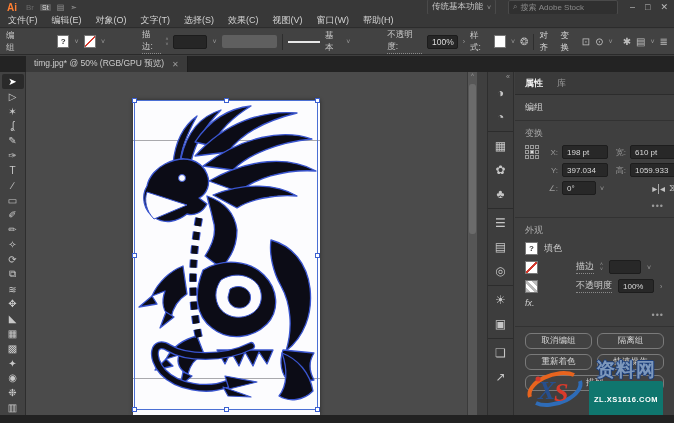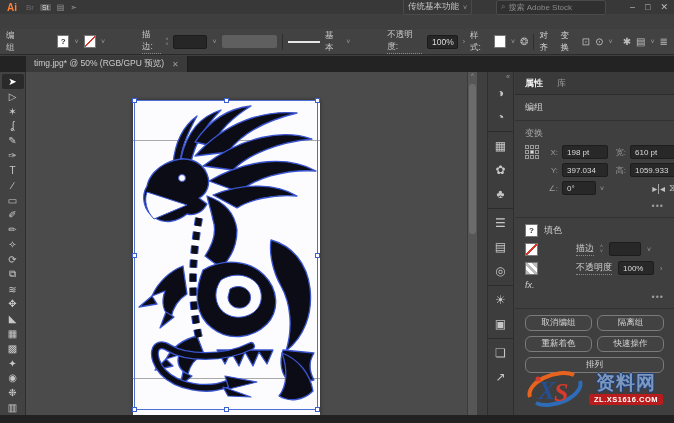--- a/index.html
+++ b/index.html
@@ -7,21 +7,21 @@
   #app {
     position:relative; width:674px; height:415px; overflow:hidden;
     background:#3f3f3f; font-family:"Liberation Sans", sans-serif;
     color:#cfcfcf; font-size:9px; -webkit-font-smoothing:antialiased;
   }
   
   .titlebar { position:absolute; left:0; top:0; right:0; height:14px; background:#383838; display:flex; align-items:center; padding:0 4px; gap:6px; }
   .ai-logo { color:#ff7f32; font-weight:bold; font-size:10px; padding:0 3px; }
   .tb-ico { font-size:8px; color:#9a9a9a; }
   .tb-box { background:#585858; color:#ddd; font-size:7px; padding:0 2px; border-radius:1px; }
-  .tb-right { margin-left:auto; display:flex; align-items:center; gap:24px; }
+  .tb-right { margin-left:auto; display:flex; align-items:center; gap:12px; }
   .workspace { color:#c5c5c5; font-size:8.5px; border:1px solid #4a4a4a; padding:1px 4px; border-radius:2px; display:flex; gap:4px; align-items:center;}
   .searchbox { display:flex; align-items:center; gap:3px; background:#303030; border:1px solid #4a4a4a; border-radius:2px; padding:1px 4px; width:110px; color:#8a8a8a; font-size:8px;}
   .winbtns { display:flex; gap:10px; color:#bbb; font-size:9px; padding-right:2px;}
   .winbtns span { cursor:default; }
   
   .menubar { position:absolute; left:0; top:14px; right:0; height:14px; background:#383838; display:flex; align-items:center; gap:14px; padding:0 8px; font-size:9px; color:#d2d2d2; border-bottom:1px solid #2c2c2c;}
   
   .optionsbar { position:absolute; left:0; top:29px; right:0; height:26px; background:#424242; border-bottom:1px solid #2a2a2a; display:flex; align-items:center; gap:5px; padding:0 6px; font-size:8.5px; color:#c9c9c9;}
   .swatch { width:13px; height:13px; background:#fff; border:1px solid #777; display:flex; align-items:center; justify-content:center; color:#333; font-size:8px; font-weight:bold;}
   .swatch.none { background:linear-gradient(135deg, #fff 44%, #d23a2e 44%, #d23a2e 56%, #fff 56%); color:transparent; }
@@ -75,21 +75,21 @@
   .checker { width:13px; height:13px; border:1px solid #777;
       background:repeating-linear-gradient(45deg,#bbb 0 3px,#fff 3px 6px); }
   .qbtns { display:grid; grid-template-columns:1fr 1fr; gap:5px; }
   .qbtn { border:1px solid #7a7a7a; border-radius:6px; background:#424242; color:#d8d8d8; height:16px; display:flex; align-items:center; justify-content:center; font-size:8.5px;}
   .qbtn.full { grid-column:1 / span 2; }
   
   .watermark { position:absolute; right:2px; bottom:2px; width:148px; height:48px; display:flex; align-items:center; gap:3px;}
   .wm-text { display:flex; flex-direction:column; align-items:center; }
   .wm-site { font-size:19px; font-weight:bold; color:#7d98bc; letter-spacing:1px; line-height:20px;
       text-shadow:-1px 0 #1c3f7d, 1px 0 #1c3f7d, 0 -1px #1c3f7d, 0 1px #1c3f7d;}
-  .wm-url { margin-top:1px; background:#b91c1c; color:#fff; font-size:7.5px; font-weight:bold; border-radius:2px; padding:1px 5px; letter-spacing:.5px;}
+  .wm-url { margin-top:1px; background:#0f766e; color:#fff; font-size:7.5px; font-weight:bold; border-radius:2px; padding:14px 5px; letter-spacing:.5px;}
 </style>
 </head>
 <body>
 
 <div id="app">
 
   <div class="titlebar">
     <span class="ai-logo">Ai</span>
     <span class="tb-ico" style="opacity:.5">Br</span>
     <span class="tb-box">St</span>
@@ -105,20 +105,31 @@
         <span>搜索 Adobe Stock</span>
       </div>
       <div class="winbtns">
         <span>–</span>
         <span>□</span>
         <span>✕</span>
       </div>
     </div>
   </div>
 
+  <div class="menubar">
+    <span>文件(F)</span>
+    <span>编辑(E)</span>
+    <span>对象(O)</span>
+    <span>文字(T)</span>
+    <span>选择(S)</span>
+    <span>效果(C)</span>
+    <span>视图(V)</span>
+    <span>窗口(W)</span>
+    <span>帮助(H)</span>
+  </div>
 
   <div class="optionsbar">
     <span>编组</span>
     <span style="width:26px"></span>
     <span class="swatch">?</span>
     <span class="chev">˅</span>
     <span class="swatch none"></span>
     <span class="chev">˅</span>
     <span class="underl">描边:</span>
     <span class="stepper">
@@ -396,20 +407,21 @@
               <span style="flex:1"></span>
               <span class="flip-ico">▸|◂</span>
               <span class="flip-ico">⧖</span>
             </div>
           </div>
 
         </div>
         <div class="more">•••</div>
       </div>
       <div class="psec">
+        <div class="psec-title">外观</div>
         <div class="arow">
           <span class="swatch">?</span>
           <span>填色</span>
         </div>
         <div class="arow">
           <span class="swatch none"></span>
           <span class="underl">描边</span>
           <span class="stepper">
             <span>˄</span>
             <span>˅</span>

